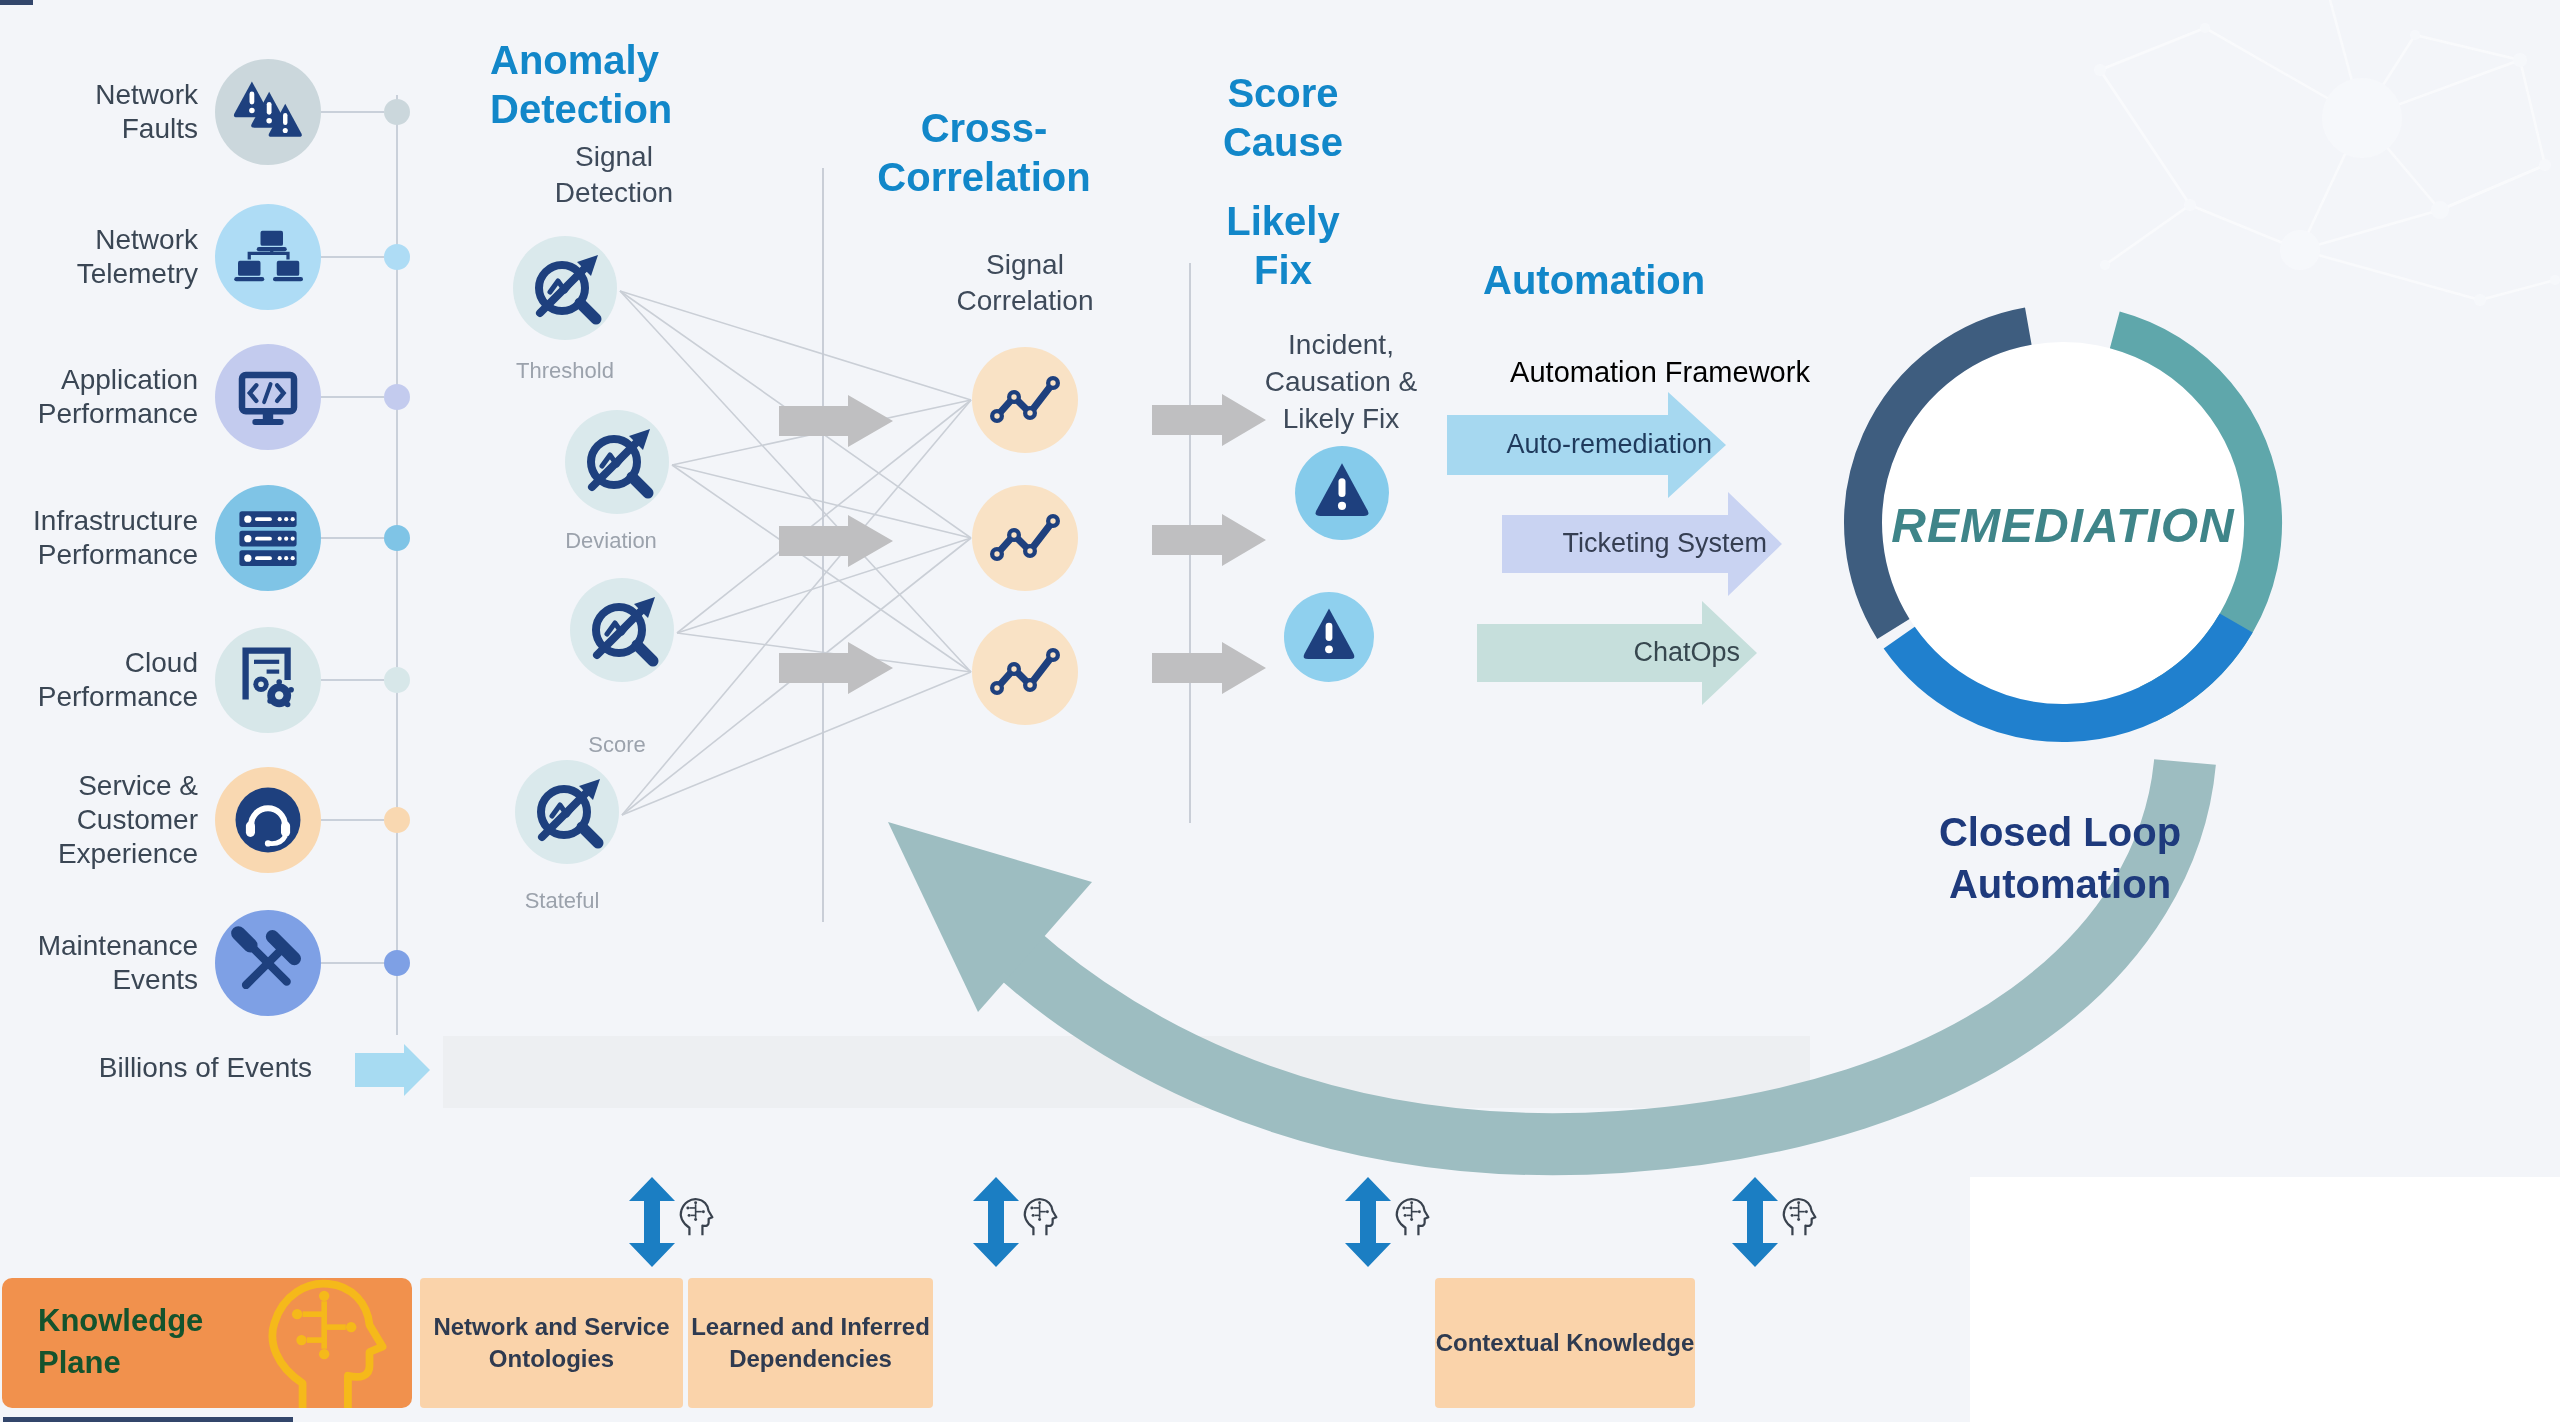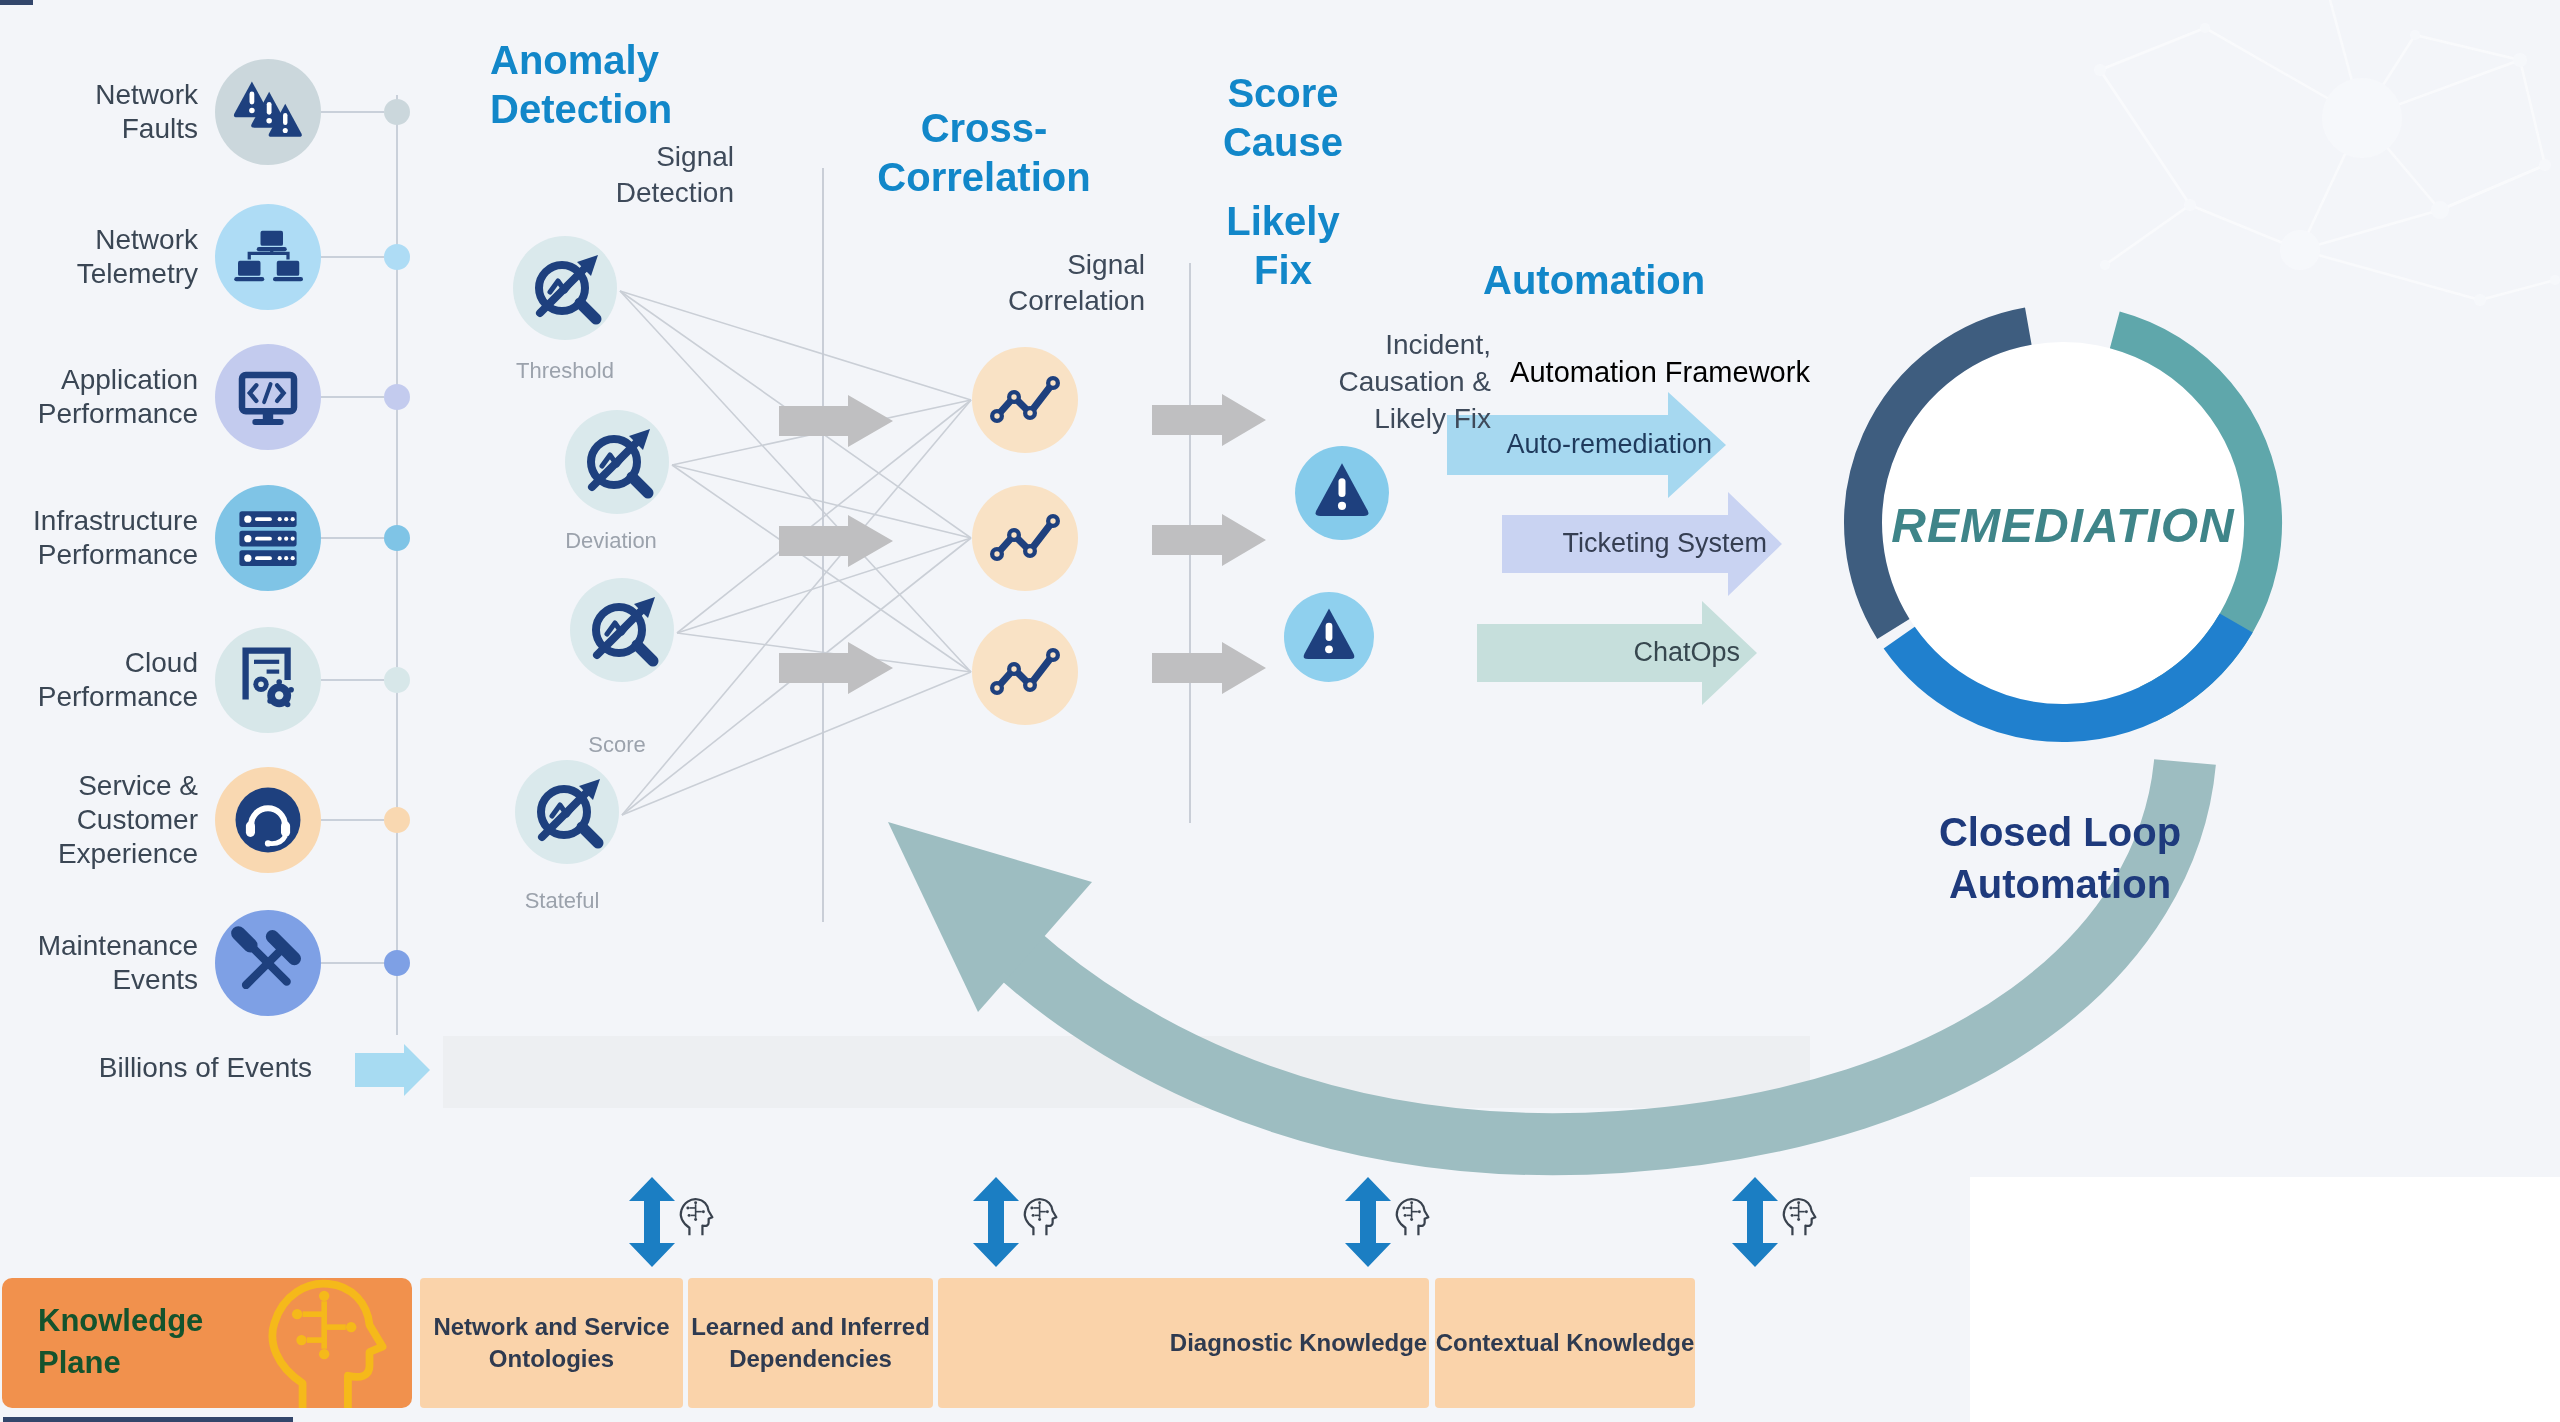--- a/index.html
+++ b/index.html
@@ -5,21 +5,21 @@
   html,body{margin:0;padding:0;background:#e9ebef;}
   .canvas{position:relative;width:2560px;height:1422px;background:#F3F5F9;overflow:hidden;
           font-family:"Liberation Sans",sans-serif;}
   svg.layer{position:absolute;left:0;top:0;}
   .txt{position:absolute;}
   .row-label{color:#3A4654;font-size:28px;line-height:34px;text-align:right;width:200px;}
   .row-label span{display:block;white-space:nowrap;}
   .h-blue{color:#1287C9;font-weight:bold;font-size:40px;line-height:49px;text-align:center;}
   .h-blue.left{text-align:left;}
   .h-blue span,.sub span,.navy-big span{display:block;white-space:nowrap;}
-  .sub{color:#3E4A5A;font-size:28px;line-height:36px;text-align:right;}
+  .sub{color:#3E4A5A;font-size:28px;line-height:36px;text-align:center;}
   .det-label{color:#9BA2AC;font-size:22px;text-align:center;width:200px;}
   .fw-label{color:#000000;font-size:29px;text-align:center;width:360px;}
   .arrow-label{font-size:27px;text-align:right;width:300px;font-weight:normal;}
   .rem-label{color:#3F8589;font-size:48px;font-weight:bold;font-style:italic;text-align:center;
              width:420px;letter-spacing:1px;}
   .navy-big{color:#1E3A7C;font-weight:bold;font-size:40px;text-align:center;}
   .billions{color:#3A4654;font-size:28px;text-align:right;width:312px;}
   .kp-box{position:absolute;left:2px;top:1278px;width:410px;height:130px;background:#F1914D;
           border-radius:10px;}
   .kp-text{position:absolute;left:36px;top:22px;color:#14532d;font-weight:bold;font-size:31px;
@@ -433,20 +433,17 @@
 </div>
 
 <div class="kbox" style="left:420px;width:263px">
   <span>Network and Service</span>
       <span>Ontologies</span>
     </div>
 <div class="kbox" style="left:688px;width:245px">
   <span>Learned and Inferred</span>
       <span>Dependencies</span>
     </div>
-<div class="kbox" style="left:938px;width:491px;padding-left:230px;box-sizing:border-box">
-  <span>Diagnostic Knowledge</span>
-    </div>
 <div class="kbox" style="left:1435px;width:260px">
   <span>Contextual Knowledge</span>
     </div>
 
 </div>
 
 </body></html>

